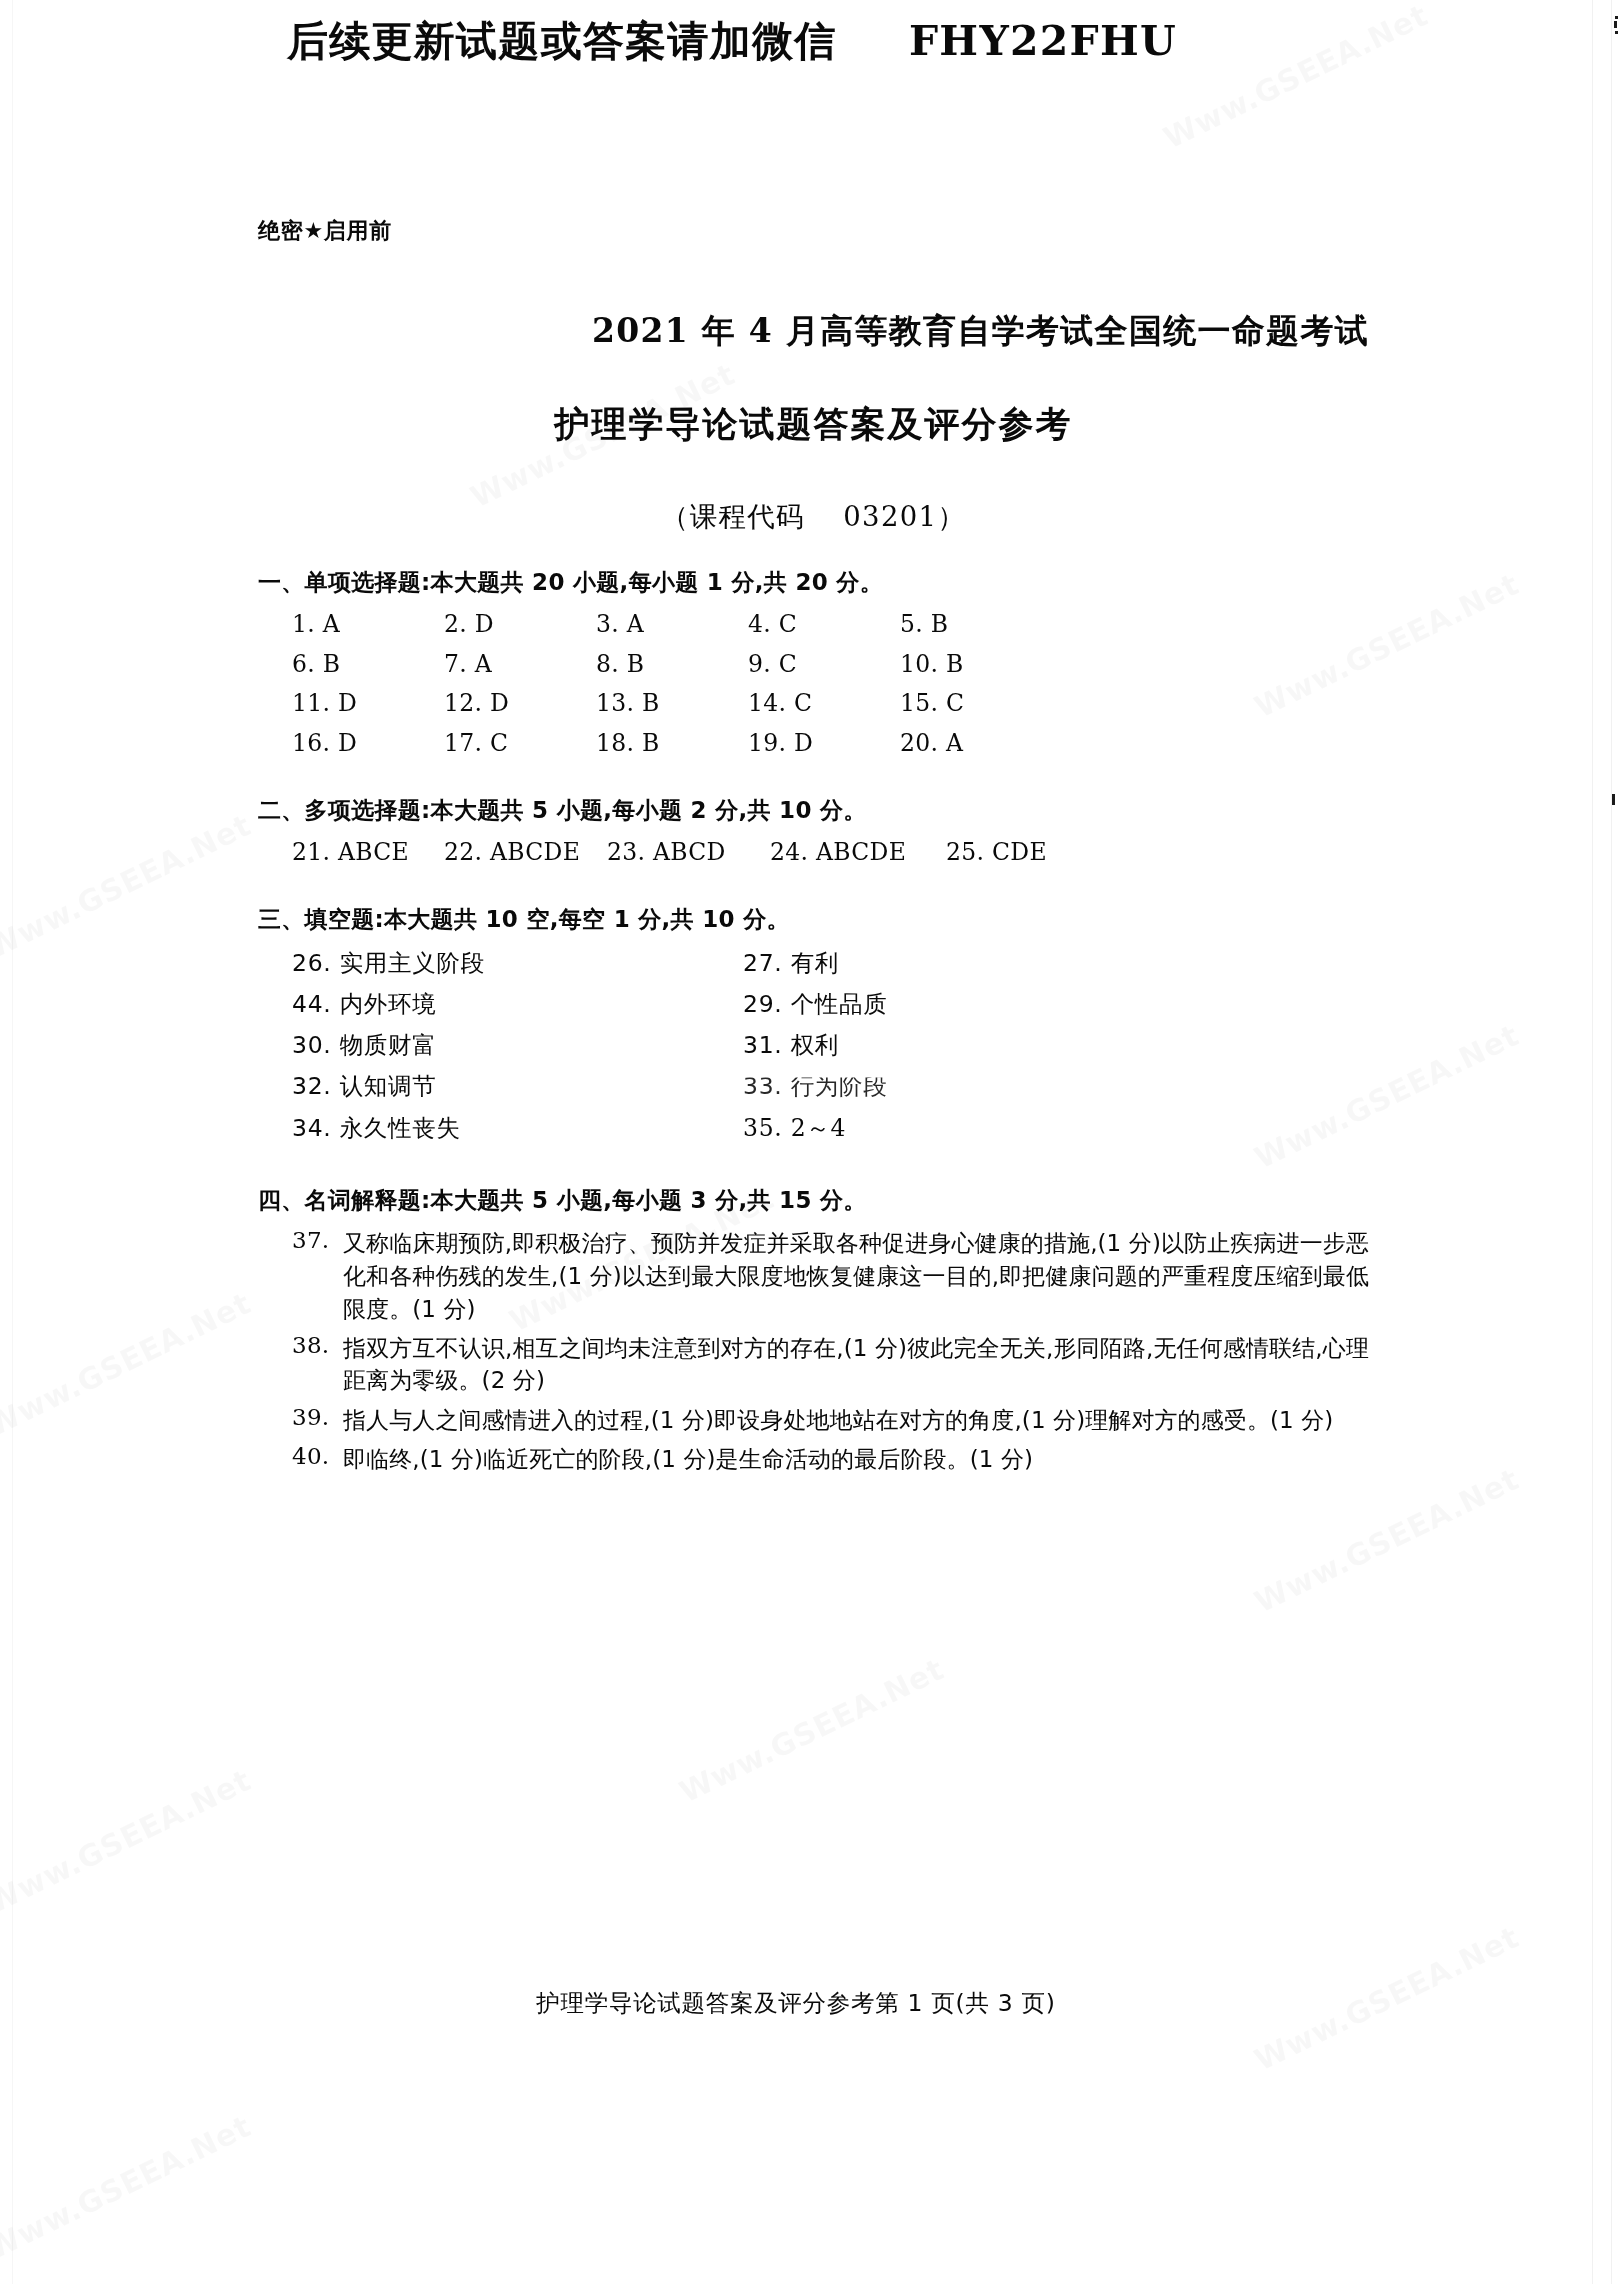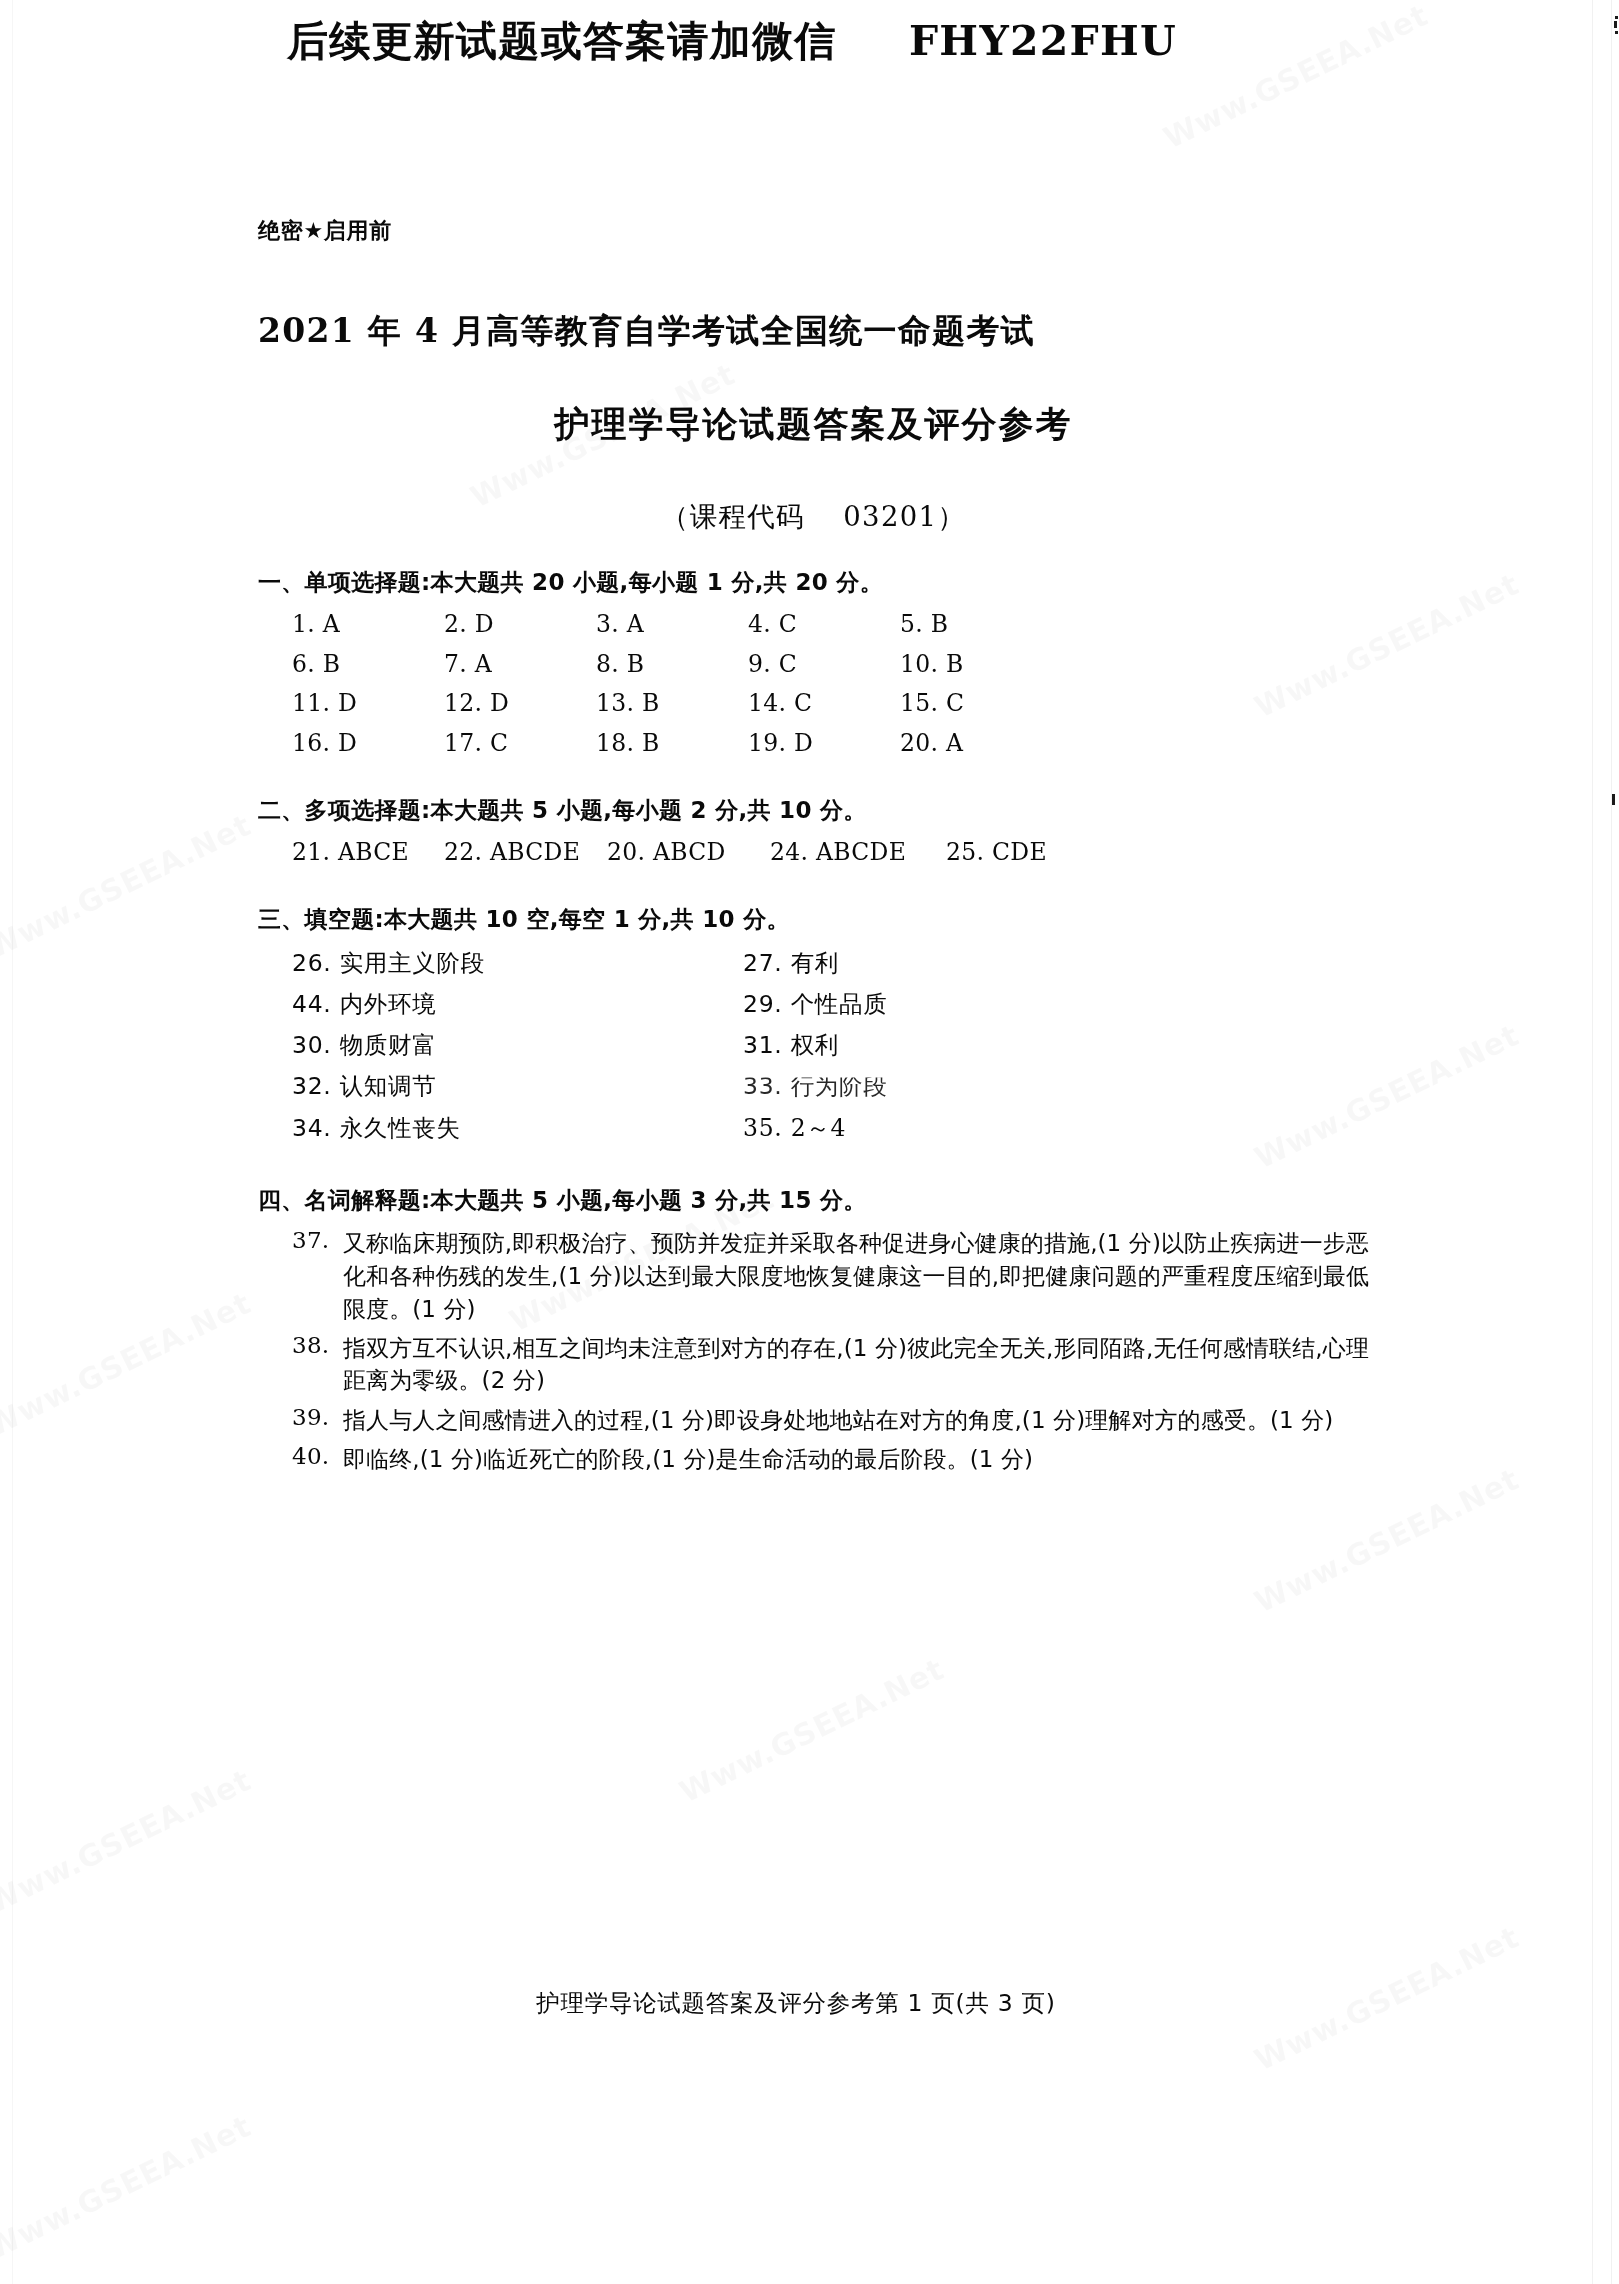--- a/index.html
+++ b/index.html
@@ -85,21 +85,21 @@
 
   .secret-line {
     font-family: "DejaVu Sans", "Liberation Sans", sans-serif;
     font-weight: 700;
     font-size: 22px;
     letter-spacing: 0.7px;
     margin: 0 0 63px 0;
   }
 
   .doc-title {
-    text-align: left;
+    text-align: right;
     font-weight: 700;
     font-size: 33px;
     letter-spacing: 1.3px;
     margin: 0 0 47px 0;
     font-family: "DejaVu Serif", "Liberation Serif", serif;
   }
 
   .doc-subtitle {
     text-align: center;
     font-weight: 700;
@@ -286,21 +286,21 @@
         <div class="ans-cell">19. D</div>
         <div class="ans-cell">20. A</div>
       </div>
     </div>
 
     <div class="section" style="margin-top:38px;">
       <div class="section-heading">二、多项选择题:本大题共 5 小题,每小题 2 分,共 10 分。</div>
       <div class="multi-grid">
         <div class="multi-cell">21. ABCE</div>
         <div class="multi-cell">22. ABCDE</div>
-        <div class="multi-cell">20. ABCD</div>
+        <div class="multi-cell">23. ABCD</div>
         <div class="multi-cell">24. ABCDE</div>
         <div class="multi-cell">25. CDE</div>
       </div>
     </div>
 
     <div class="section" style="margin-top:38px;">
       <div class="section-heading">三、填空题:本大题共 10 空,每空 1 分,共 10 分。</div>
       <div class="fill-grid">
         <div class="fill-cell">26. 实用主义阶段</div>
         <div class="fill-cell">27. 有利</div>

